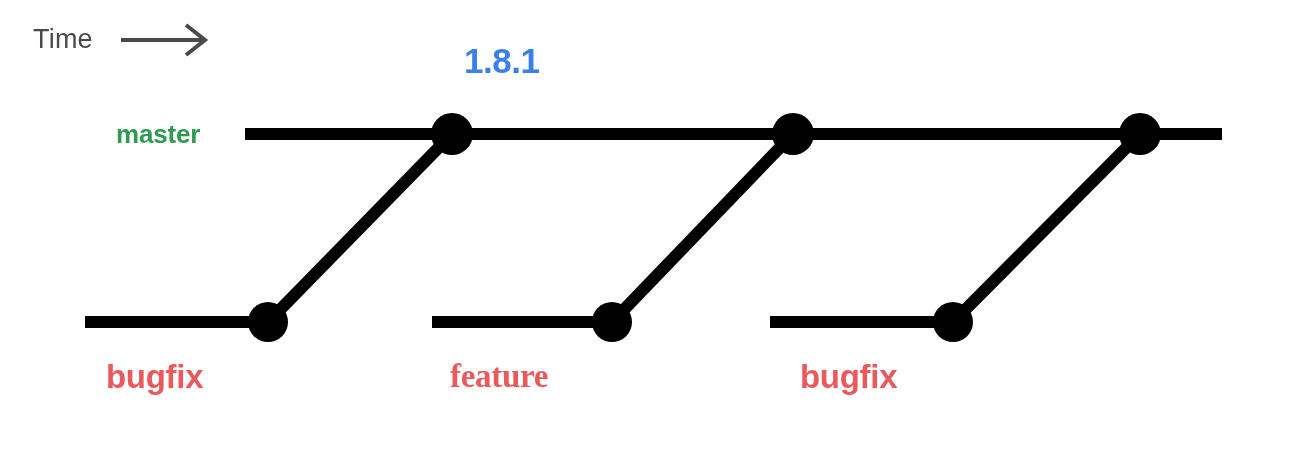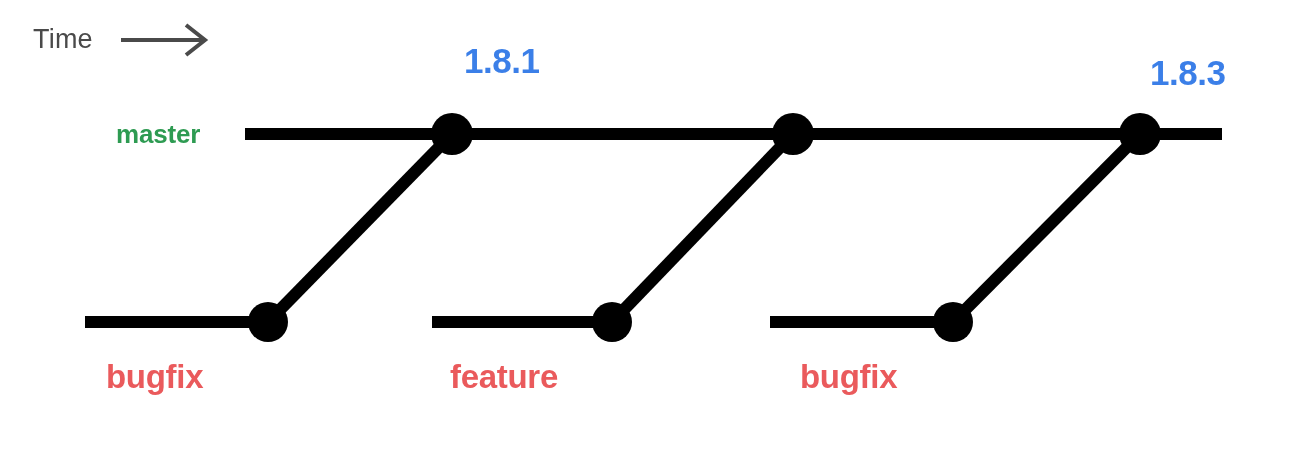--- a/index.html
+++ b/index.html
@@ -88,19 +88,18 @@
       <line x1="121" y1="40" x2="204" y2="40" stroke="#4a4a4a" stroke-width="4" stroke-linecap="butt"></line>
       <polyline points="186,25 205,40 186,55" fill="none" stroke="#4a4a4a" stroke-width="4" stroke-linecap="butt" stroke-linejoin="miter"></polyline>
     </g>
   </svg>
 
   <div class="lbl time-label">Time</div>
 
   <div class="lbl branch-master" style="left:116px; top:121px;">master</div>
 
   <div class="lbl version" style="left:464px; top:43px;">1.8.1</div>
-  <div class="lbl version" style="left:1150px; top:55px;">1.8.3</div>
 
   <div class="lbl branch-side" style="left:90px; top:360px;">bugfix</div>
-  <div class="lbl branch-side" style="left:434px; top:360px;">feature</div>
+  <div class="lbl branch-side" style="left:434px; top:360px;font-family:Liberation Serif, serif;">feature</div>
   <div class="lbl branch-side" style="left:784px; top:360px;">bugfix</div>
 
 </div>
 
 </body></html>

